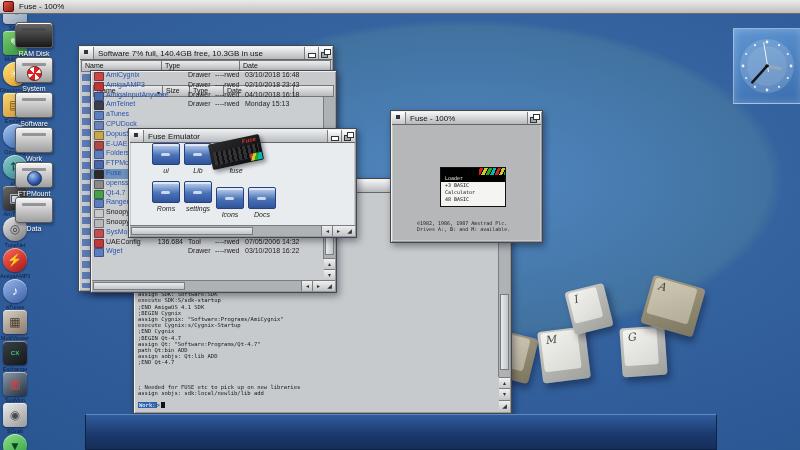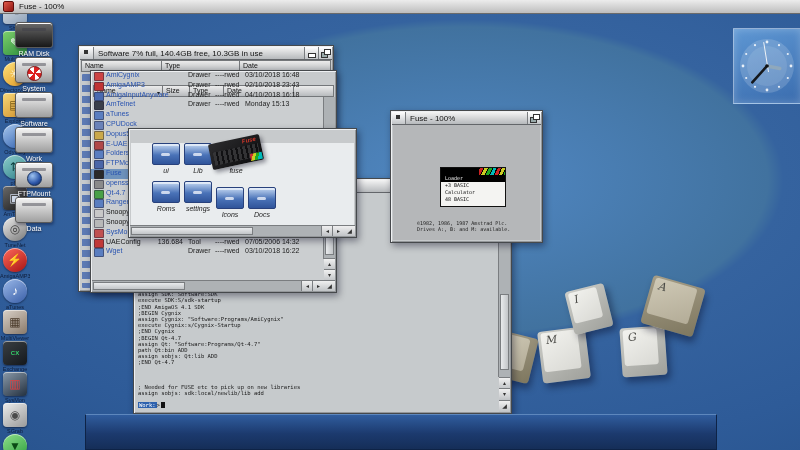--- a/index.html
+++ b/index.html
@@ -483,20 +483,26 @@
     <div class="sgad" style="right:1px;width:11px;left:auto;bottom:11px">▾</div>
     <div class="hsb" style="right:12px">
       <div class="thumb" style="left:1px;width:90px"></div>
       <div class="hgad" style="right:11px">◂</div>
       <div class="hgad" style="right:0">▸</div>
     </div>
     <div class="sgad" style="right:1px;width:11px;left:auto;bottom:1px;height:10px">◢</div>
   </div>
 
   <div class="win" id="w3" style="left:128px;top:128px;width:227px;height:108px;z-index:30">
+    <div class="tbar trans">
+      <div class="gad g-close"></div>
+      <span class="ttl">Fuse Emulator</span>
+      <div class="gad gr first-r g-icf"></div>
+      <div class="gad gr g-dep"></div>
+    </div>
     <div class="fbody"></div>
 
       <div class="fitem fi-1" style="left: 6px; top: 14px;">
         <div class="drawer"></div>
         <div class="flbl">ui</div>
       </div>
 
       <div class="fitem fi-2" style="left: 38px; top: 14px;">
         <div class="drawer"></div>
         <div class="flbl">Lib</div>

